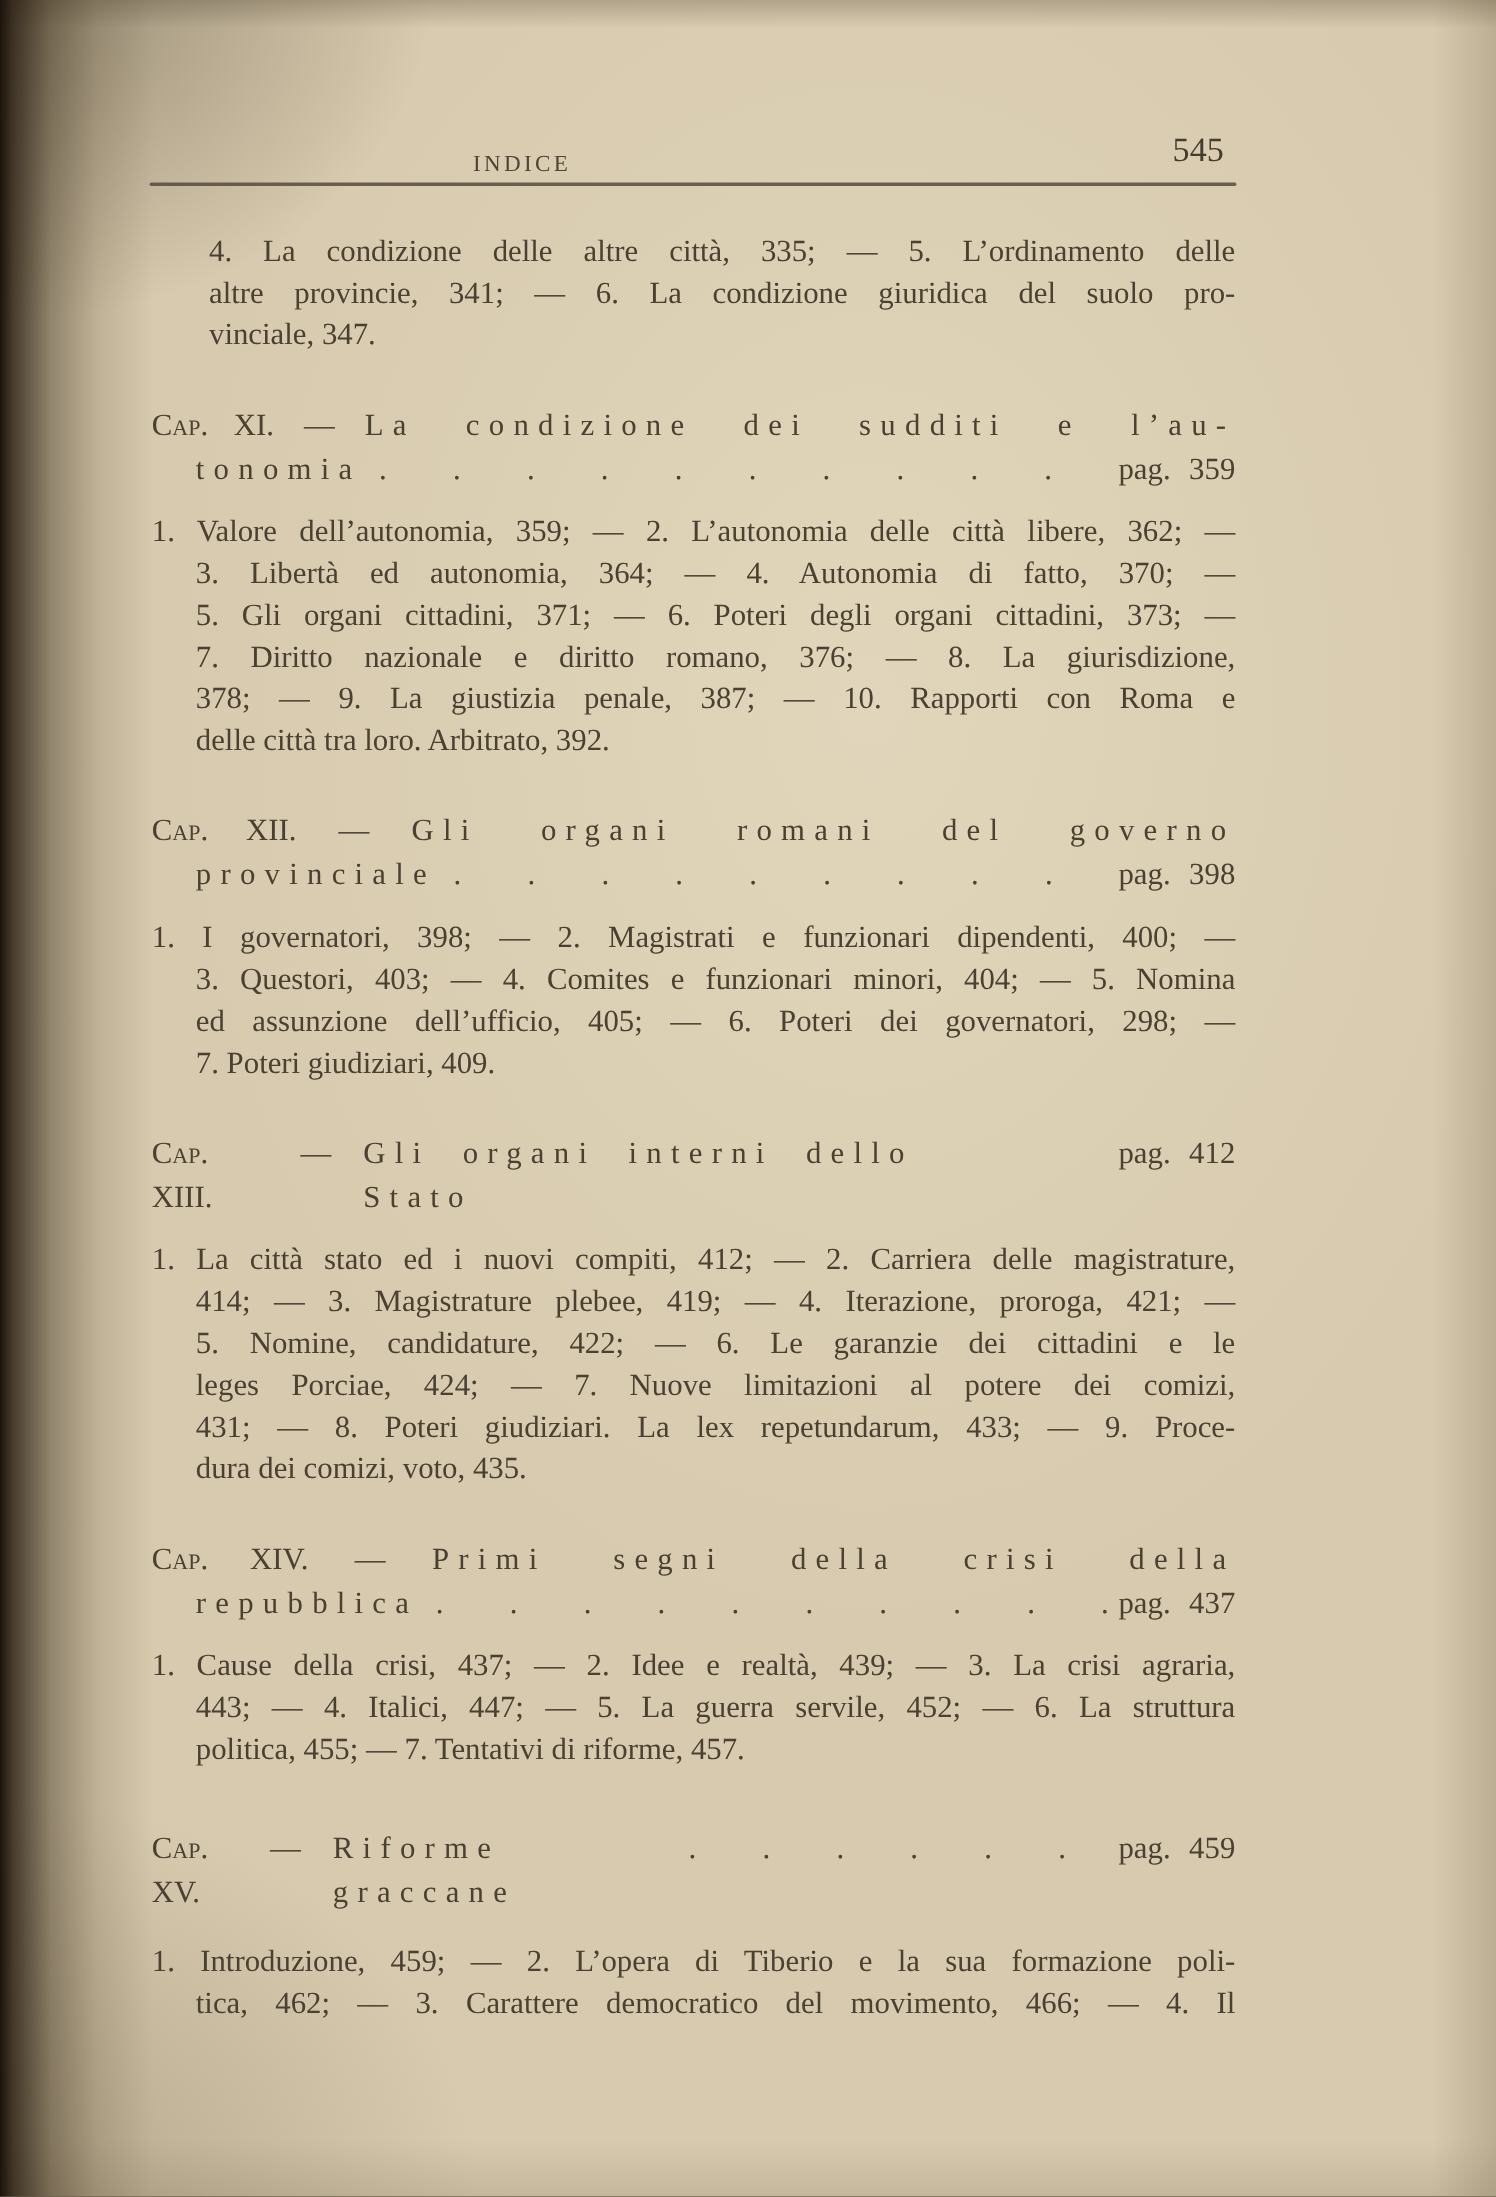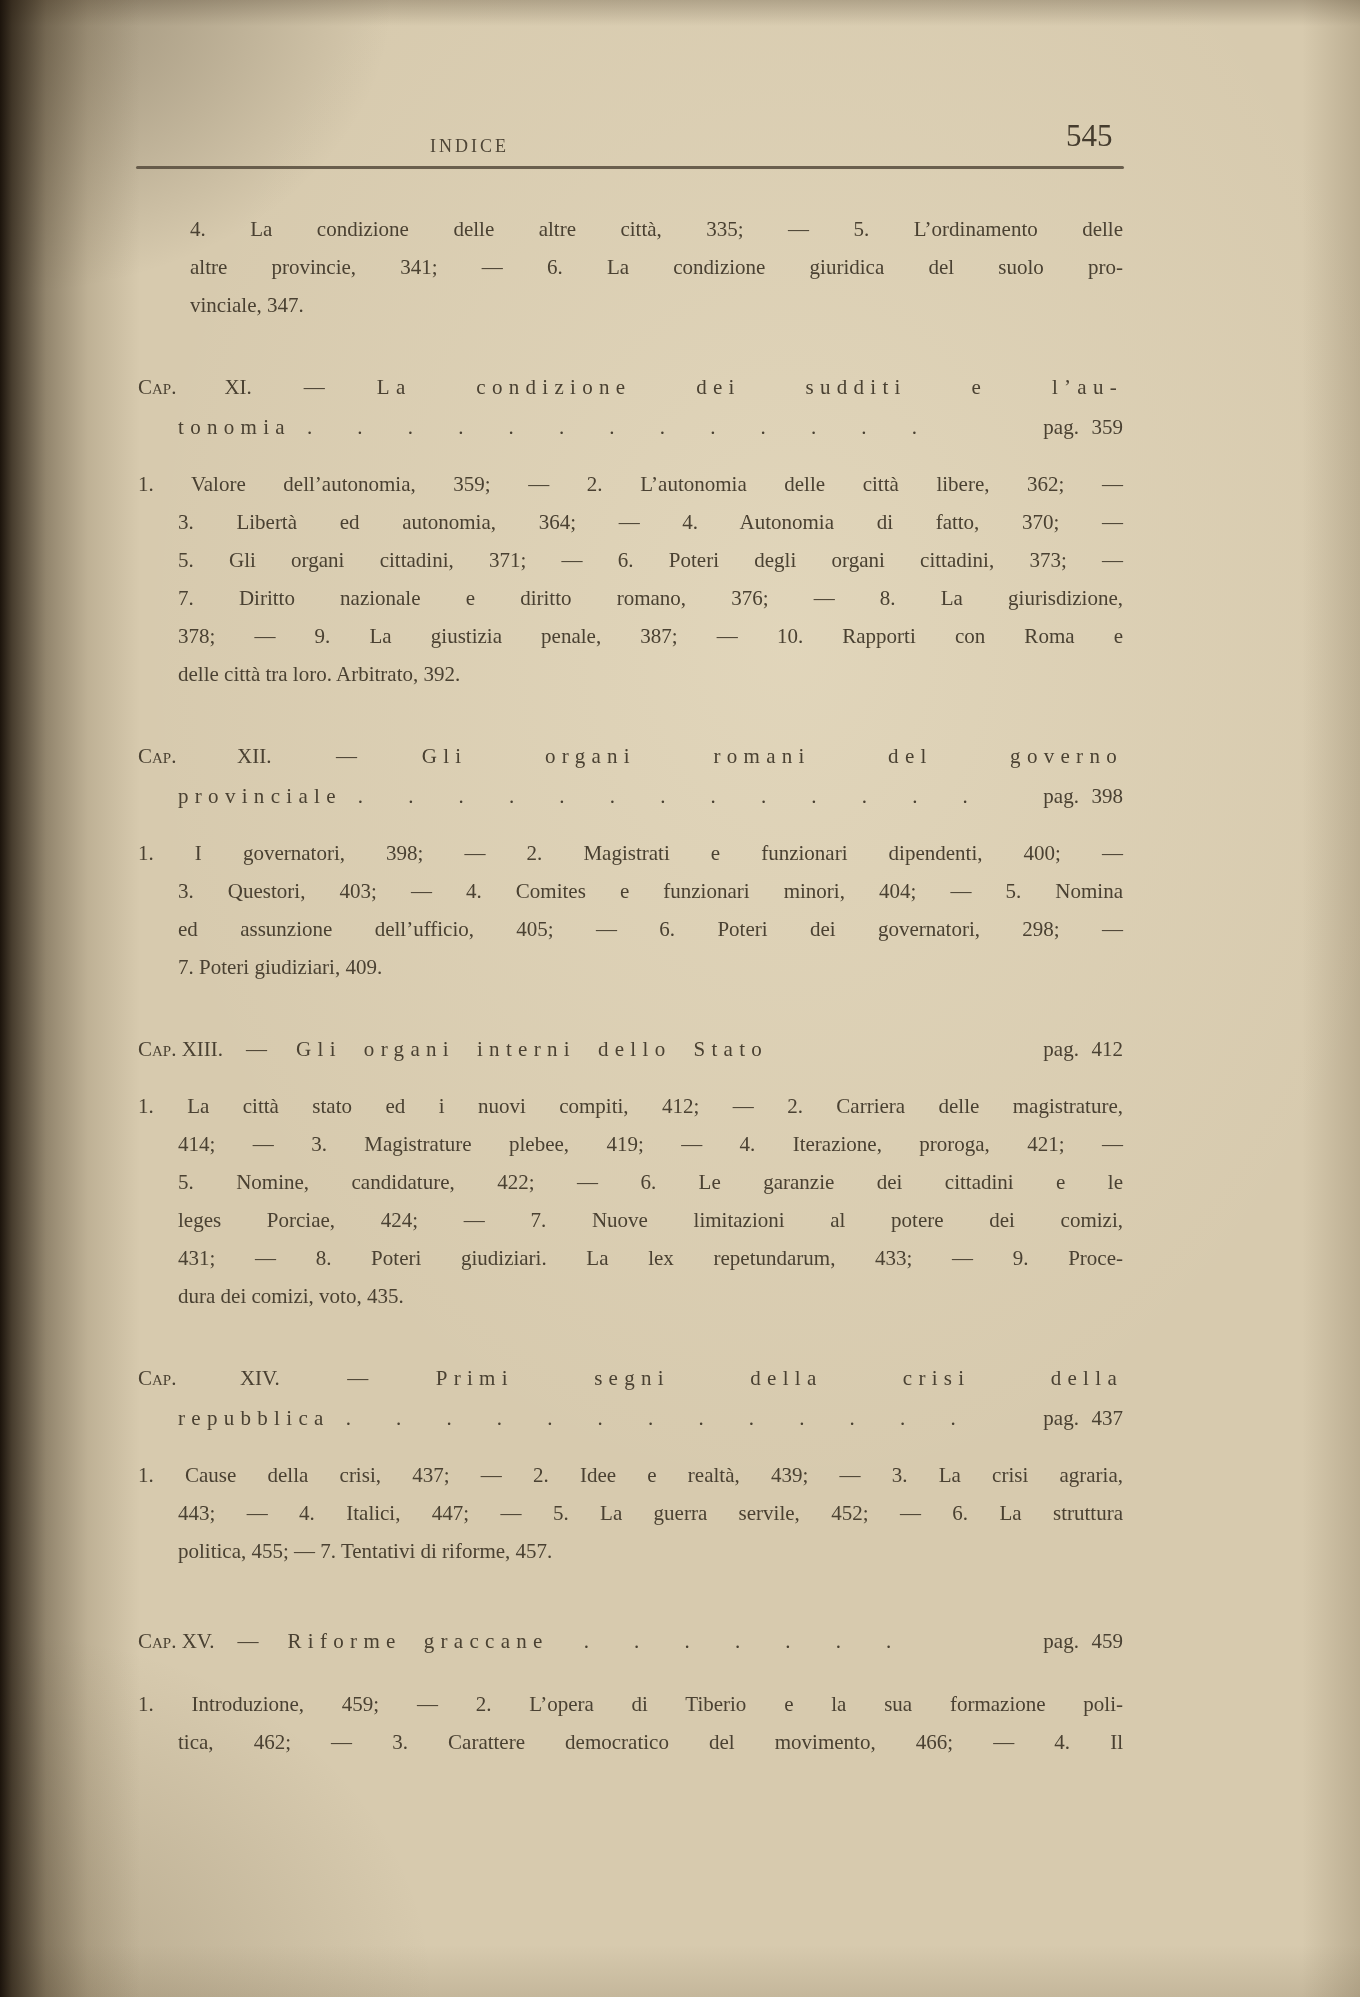--- a/index.html
+++ b/index.html
@@ -14,31 +14,31 @@
       linear-gradient(90deg,#1c140c 0px,rgba(40,30,18,.82) 12px,rgba(62,49,30,.45) 46px,rgba(92,76,50,.20) 88px,rgba(120,100,70,0) 140px),
       radial-gradient(560px 420px at 0% 0%,rgba(45,34,20,.38),rgba(45,34,20,0) 70%),
       radial-gradient(620px 520px at 0% 100%,rgba(80,65,40,.26),rgba(80,65,40,0) 70%),
       linear-gradient(180deg,rgba(70,55,35,.28) 0px,rgba(70,55,35,0) 26px),
       linear-gradient(270deg,rgba(100,84,56,.24) 0px,rgba(100,84,56,0) 58px),
       linear-gradient(0deg,rgba(100,84,56,.16) 0px,rgba(100,84,56,0) 52px),
       radial-gradient(900px 1200px at 58% 32%,rgba(248,240,216,.30),rgba(248,240,216,0) 72%);
   }
   .running-title{
     position:absolute;left:430px;top:136px;
-    font-size:18px;letter-spacing:3px;color:#4e4536;
+    font-size:21px;letter-spacing:3px;color:#4e4536;
   }
   .page-num{
     position:absolute;left:1066px;top:118px;
     font-size:31px;color:#453c2e;
   }
   .rule{
     position:absolute;left:136px;top:166px;width:988px;height:3px;
     background:#564b3c;opacity:.85;border-radius:2px;
   }
-  .col{position:absolute;left:138px;top:210px;width:985px;font-size:21px;}
+  .col{position:absolute;left:138px;top:210px;width:985px;font-size:28px;}
   .line{line-height:38px;text-align:justify;text-align-last:justify;}
   .line.end{text-align-last:left;}
   .line.cont{padding-left:40px;}
   .intro{margin-left:52px;}
   .chapter{margin-top:43px;}
   .chapter.ch-xv{margin-top:51px;}
   .h-line1{line-height:40px;text-align:justify;text-align-last:justify;}
   .h-one{display:flex;align-items:baseline;line-height:40px;gap:19px;}
   .h-line2{display:flex;align-items:baseline;line-height:40px;padding-left:40px;}
   .cap{font-variant:small-caps;}

